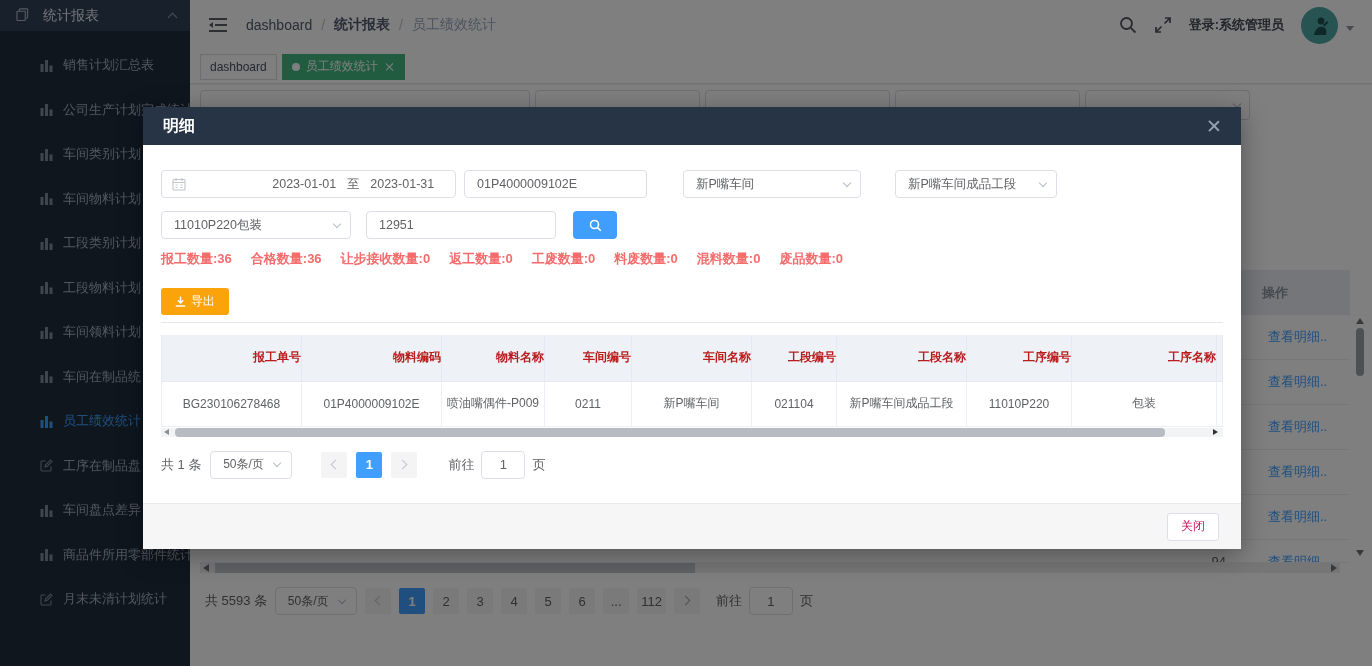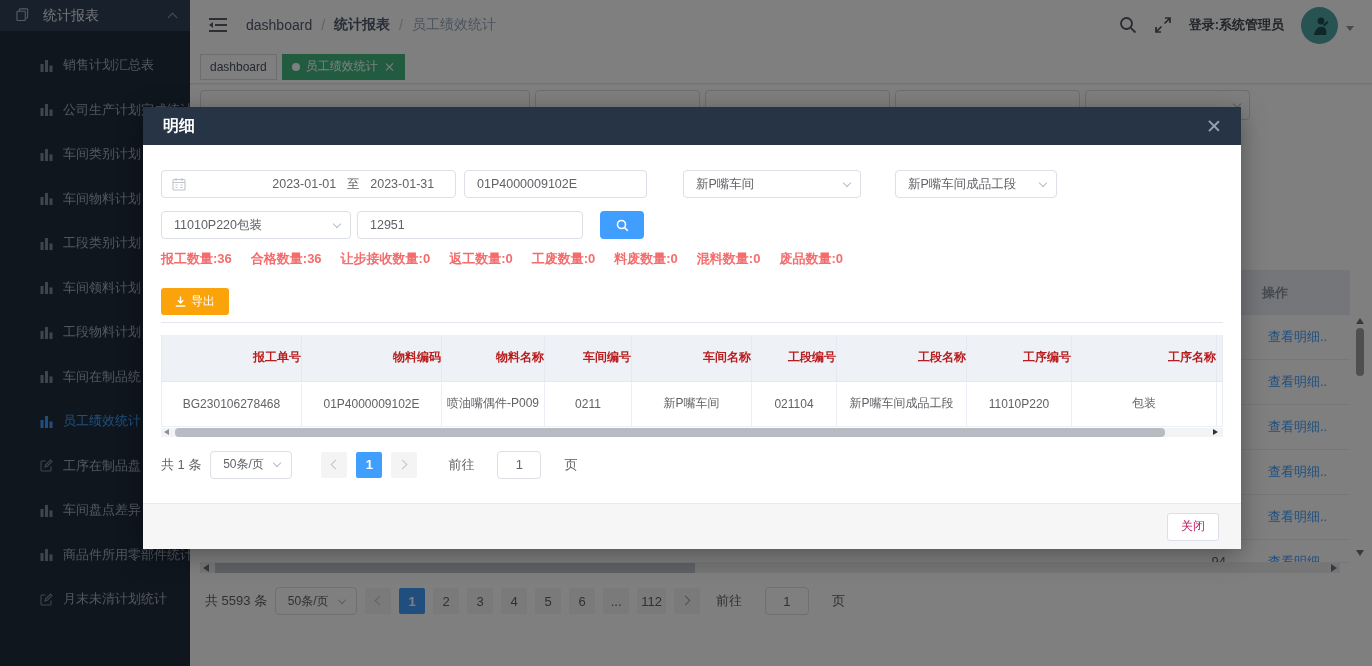--- a/index.html
+++ b/index.html
@@ -65,21 +65,21 @@
   .bg-pagination { position:absolute; left:15px; top:502px; height:28px; display:flex; align-items:center; gap:8px; font-size:13px; color:#606266; }
   .sizer { width:82px; height:28px; border:1px solid #dcdfe6; border-radius:4px; display:flex; align-items:center; justify-content:center; gap:10px; font-size:12px; color:#606266; background:#fff; cursor:pointer; }
   .sel-caret { width:6px; height:6px; border-right:1.2px solid #b4bccc; border-bottom:1.2px solid #b4bccc; transform:rotate(45deg); margin-top:-3px; }
   .pg-btn { min-width:26px; height:26px; border-radius:2px; background:#f4f4f5; color:#606266; font-size:13px; display:inline-flex; align-items:center; justify-content:center; cursor:pointer; padding:0 4px; }
   .pg-btn.active { background:#409eff; color:#fff; font-weight:700; }
   .pg-arrow { position:relative; width:26px; height:26px; background:#f4f4f5; border-radius:2px; cursor:pointer; }
   .pg-arrow::after { content:""; position:absolute; left:10px; top:9px; width:6px; height:6px; border-right:1.4px solid #9aa0a8; border-bottom:1.4px solid #9aa0a8; }
   .pg-arrow.left::after { transform:rotate(135deg); left:11px; }
   .pg-arrow.right::after { transform:rotate(-45deg); left:8px; }
   .pg-arrow.disabled::after { border-color:#c0c4cc; }
-  .goto { display:flex; align-items:center; gap:23px; margin-left:8px; }
+  .goto { display:flex; align-items:center; gap:7px; margin-left:8px; }
   .goto input { width:44px; height:28px; border:1px solid #dcdfe6; border-radius:4px; text-align:center; font-size:13px; color:#606266; outline:none; background:#fff; }
 
   
   .overlay { position:absolute; inset:0; background:rgba(0,0,0,0.5); z-index:40; }
   .modal { position:absolute; left:143px; top:107px; width:1098px; height:442px; background:#fff; z-index:50; box-shadow:0 6px 24px rgba(0,0,0,.35); }
   .modal-header { height:38px; background:#263445; display:flex; align-items:center; padding:0 20px; }
   .modal-title { color:#fff; font-size:16px; font-weight:700; }
   .modal-close { margin-left:auto; position:relative; width:14px; height:14px; cursor:pointer; }
   .modal-close::before,.modal-close::after { content:""; position:absolute; left:6.3px; top:0; width:1.5px; height:14px; background:#93a0ae; }
   .modal-close::before { transform:rotate(45deg); } .modal-close::after { transform:rotate(-45deg); }
@@ -178,31 +178,31 @@
         <span>工段类别计划</span>
       </div>
       <div class="menu-item">
         <span class="mi-icon">
             <svg viewBox="0 0 13 13" fill="currentColor">
               <rect x="0.5" y="5" width="3" height="8"></rect>
               <rect x="5" y="1" width="3" height="12"></rect>
               <rect x="9.5" y="6.5" width="3" height="6.5"></rect>
             </svg>
           </span>
+        <span>工段物料计划</span>
+      </div>
+      <div class="menu-item">
+        <span class="mi-icon">
+            <svg viewBox="0 0 13 13" fill="currentColor">
+              <rect x="0.5" y="5" width="3" height="8"></rect>
+              <rect x="5" y="1" width="3" height="12"></rect>
+              <rect x="9.5" y="6.5" width="3" height="6.5"></rect>
+            </svg>
+          </span>
         <span>车间领料计划</span>
-      </div>
-      <div class="menu-item">
-        <span class="mi-icon">
-            <svg viewBox="0 0 13 13" fill="currentColor">
-              <rect x="0.5" y="5" width="3" height="8"></rect>
-              <rect x="5" y="1" width="3" height="12"></rect>
-              <rect x="9.5" y="6.5" width="3" height="6.5"></rect>
-            </svg>
-          </span>
-        <span>工段物料计划</span>
       </div>
       <div class="menu-item">
         <span class="mi-icon">
             <svg viewBox="0 0 13 13" fill="currentColor">
               <rect x="0.5" y="5" width="3" height="8"></rect>
               <rect x="5" y="1" width="3" height="12"></rect>
               <rect x="9.5" y="6.5" width="3" height="6.5"></rect>
             </svg>
           </span>
         <span>车间在制品统</span>
@@ -419,21 +419,21 @@
           <span>新P嘴车间成品工段</span>
           <span class="sel-caret"></span>
         </div>
       </div>
 
       <div class="frow" style="margin-top:13px">
         <div class="fbox select" style="width:190px">
           <span>11010P220包装</span>
           <span class="sel-caret"></span>
         </div>
-        <input class="txt-input" style="width: 226px; margin-left: 6px;" value="12951">
+        <input class="txt-input" style="width: 190px; margin-left: 15px;" value="12951">
         <button class="search-btn" style="margin-left:17px">
           <svg viewBox="0 0 13 13" fill="none" stroke="#fff" stroke-width="1.6">
               <circle cx="5.5" cy="5.5" r="4"></circle>
               <path d="M8.6 8.6l3.2 3.2"></path>
             </svg>
         </button>
       </div>
 
       <div class="stats">
         <span>报工数量:36</span>

